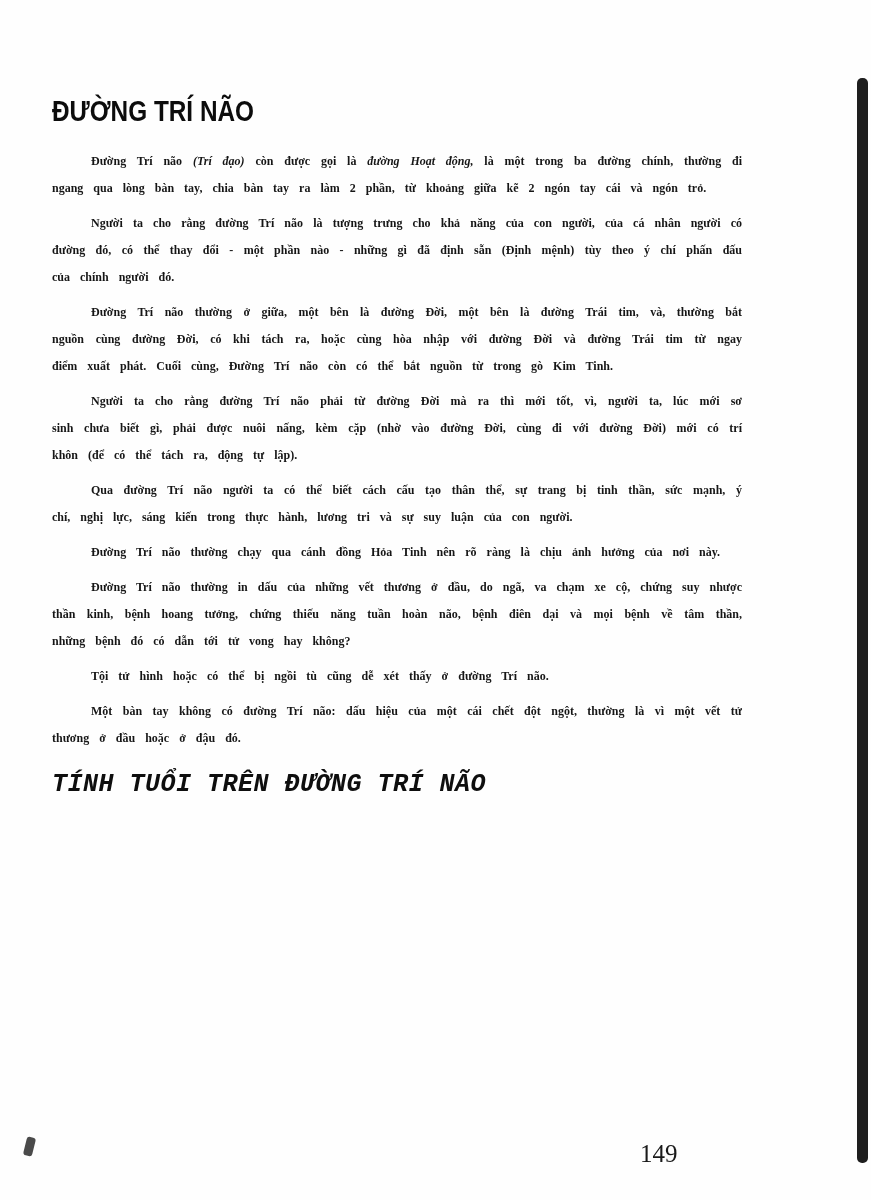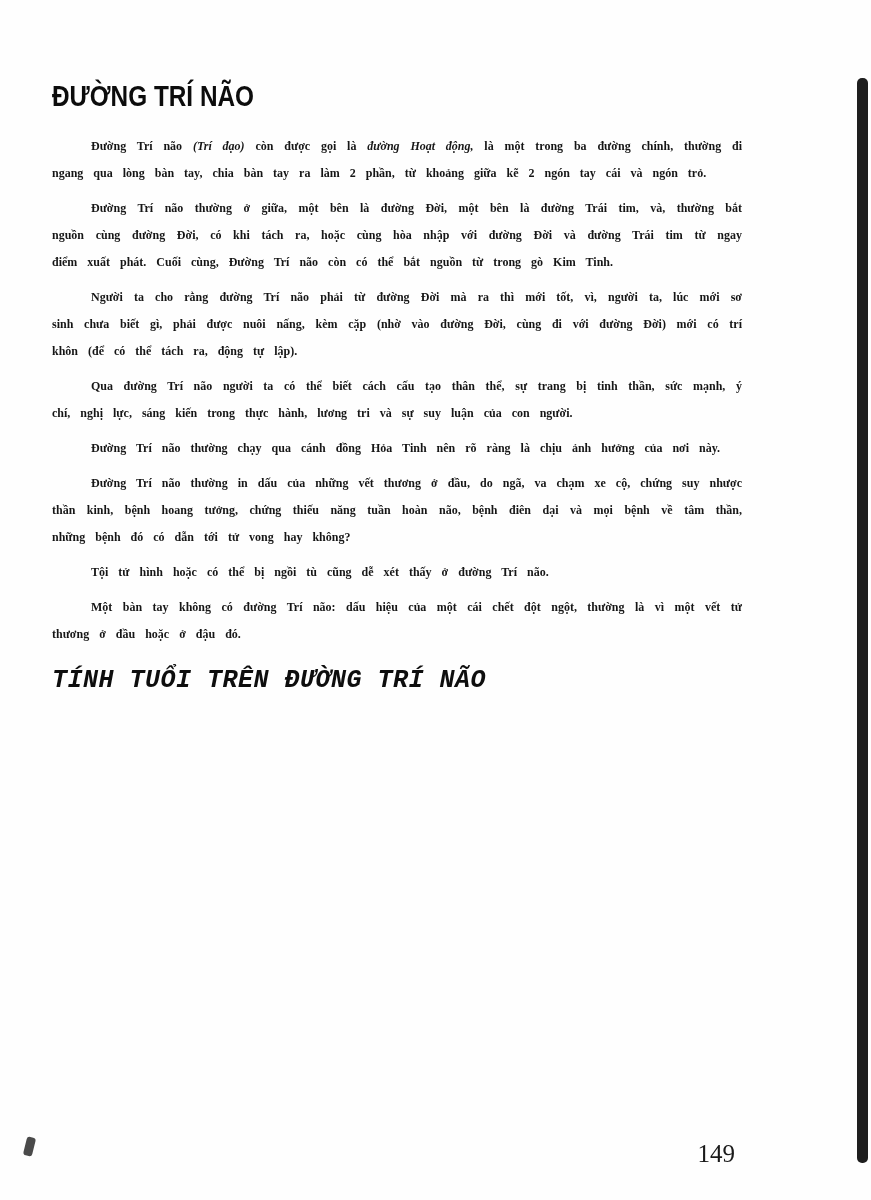--- a/index.html
+++ b/index.html
@@ -10,21 +10,21 @@
     overflow: hidden;
     font-family: "Liberation Serif", serif;
     color: #141414;
   }
   .page {
     position: absolute; inset: 0;
     background: #fefefe;
   }
   .content {
     position: absolute;
-    left: 52px; top: 81px;
+    left: 52px; top: 96px;
     width: 690px;
   }
   .doc-title {
     font-family: "Liberation Sans", sans-serif;
     font-weight: 700;
     font-size: 29px;
     line-height: 30px;
     margin: 0 0 22px 0;
     color: #0c0c0c;
     transform: scaleX(0.84);
@@ -51,21 +51,20 @@
     letter-spacing: 0.5px;
     margin: 16px 0 12px 0;
     color: #0e0e0e;
     white-space: nowrap;
   }
   .page-number {
     position: absolute;
     top: 1140px;
     left: 640px;
     width: 95px;
-    text-align: right;
     font-size: 25px;
     color: #1a1a1a;
   }
   .scan-bar {
     position: absolute;
     left: 857px; top: 78px;
     width: 11px; height: 1085px;
     background: #1e1e1e;
     border-radius: 5px;
   }
@@ -79,20 +78,21 @@
   }
 </style>
 </head>
 <body>
 
 <div class="page">
   <div class="content">
     <h1 class="doc-title">ĐƯỜNG TRÍ NÃO</h1>
     <div id="paras-before">
         <p class="body-para"><span>Đường Trí não </span><span class="it">(Trí đạo)</span><span> còn được gọi là </span><span class="it">đường Hoạt động,</span><span> là một trong ba đường chính, thường đi ngang qua lòng bàn tay, chia bàn tay ra làm 2 phần, từ khoảng giữa kẽ 2 ngón tay cái và ngón trỏ.</span></p>
+        <p class="body-para"><span>Người ta cho rằng đường Trí não là tượng trưng cho khả năng của con người, của cá nhân người có đường đó, có thể thay đổi - một phần nào - những gì đã định sẵn (Định mệnh) tùy theo ý chí phấn đấu của chính người đó.</span></p>
         <p class="body-para"><span>Đường Trí não thường ở giữa, một bên là đường Đời, một bên là đường Trái tim, và, thường bắt nguồn cùng đường Đời, có khi tách ra, hoặc cùng hòa nhập với đường Đời và đường Trái tim từ ngay điểm xuất phát. Cuối cùng, Đường Trí não còn có thể bắt nguồn từ trong gò Kim Tinh.</span></p>
         <p class="body-para"><span>Người ta cho rằng đường Trí não phải từ đường Đời mà ra thì mới tốt, vì, người ta, lúc mới sơ sinh chưa biết gì, phải được nuôi nấng, kèm cặp (nhờ vào đường Đời, cùng đi với đường Đời) mới có trí khôn (để có thể tách ra, động tự lập).</span></p>
         <p class="body-para"><span>Qua đường Trí não người ta có thể biết cách cấu tạo thân thể, sự trang bị tinh thần, sức mạnh, ý chí, nghị lực, sáng kiến trong thực hành, lương tri và sự suy luận của con người.</span></p>
         <p class="body-para"><span>Đường Trí não thường chạy qua cánh đồng Hỏa Tinh nên rõ ràng là chịu ảnh hưởng của nơi này.</span></p>
         <p class="body-para"><span>Đường Trí não thường in dấu của những vết thương ở đầu, do ngã, va chạm xe cộ, chứng suy nhược thần kinh, bệnh hoang tưởng, chứng thiếu năng tuần hoàn não, bệnh điên dại và mọi bệnh về tâm thần, những bệnh đó có dẫn tới tử vong hay không?</span></p>
         <p class="body-para"><span>Tội tử hình hoặc có thể bị ngồi tù cũng dễ xét thấy ở đường Trí não.</span></p>
         <p class="body-para"><span>Một bàn tay không có đường Trí não: dấu hiệu của một cái chết đột ngột, thường là vì một vết tử thương ở đầu hoặc ở đậu đó.</span></p>
       </div>
     <h2 class="section-heading">TÍNH TUỔI TRÊN ĐƯỜNG TRÍ NÃO</h2>
   </div>

